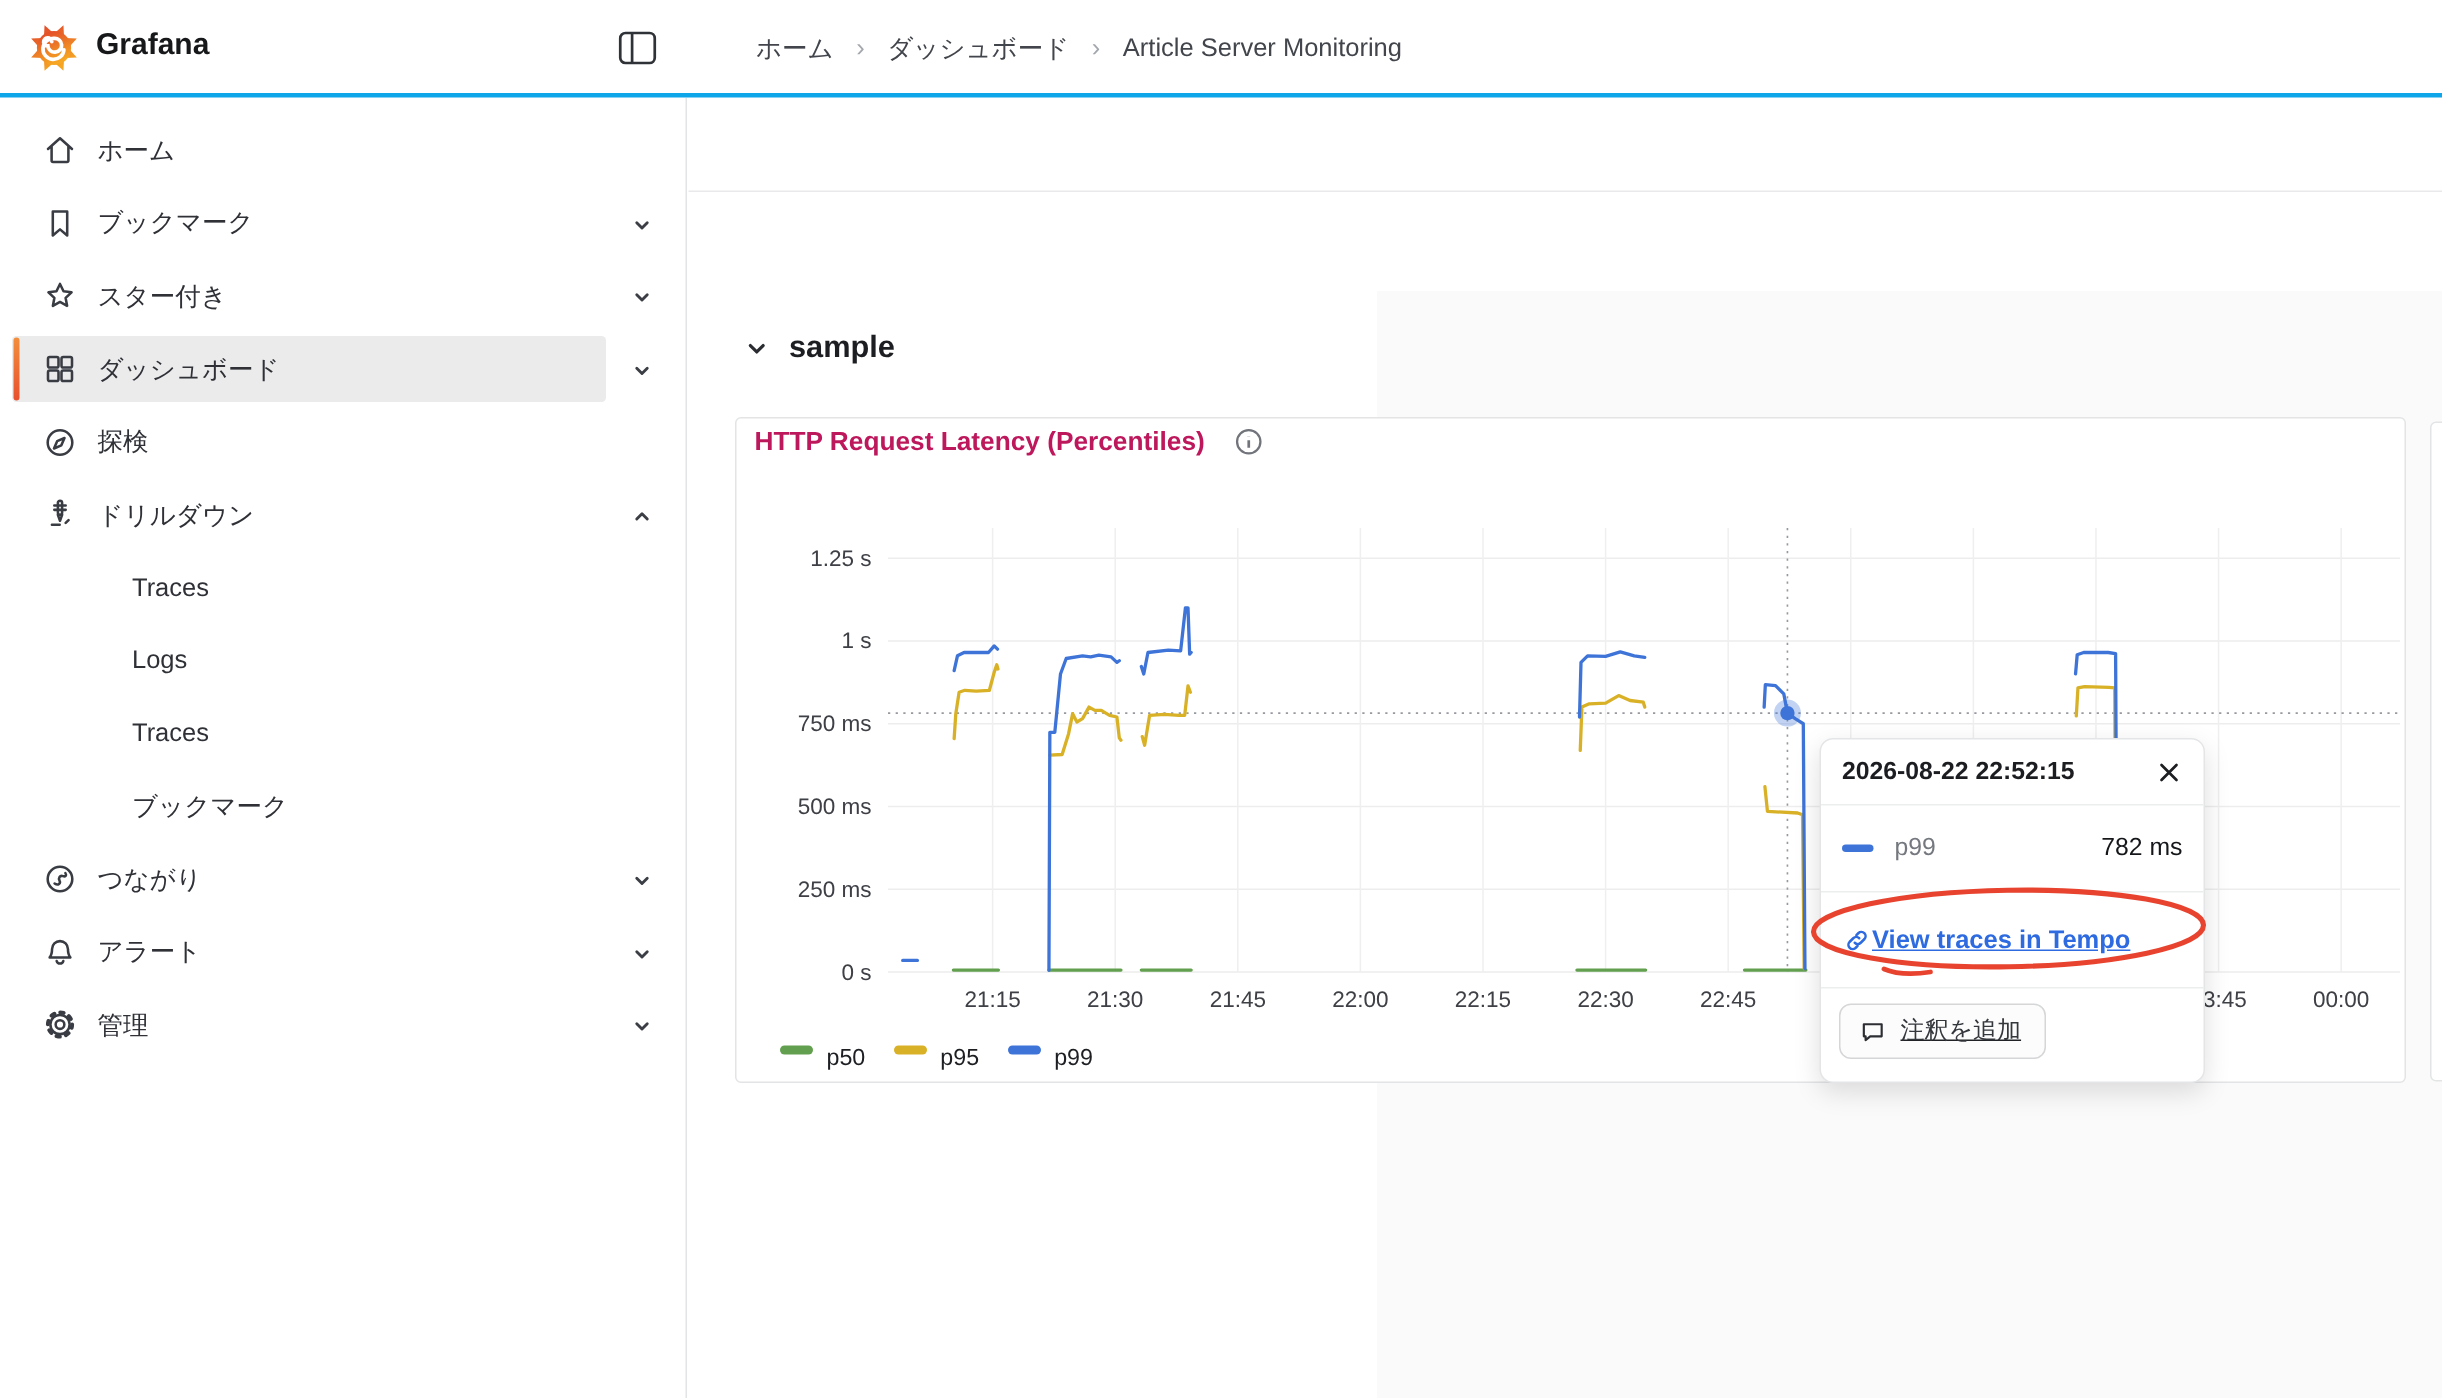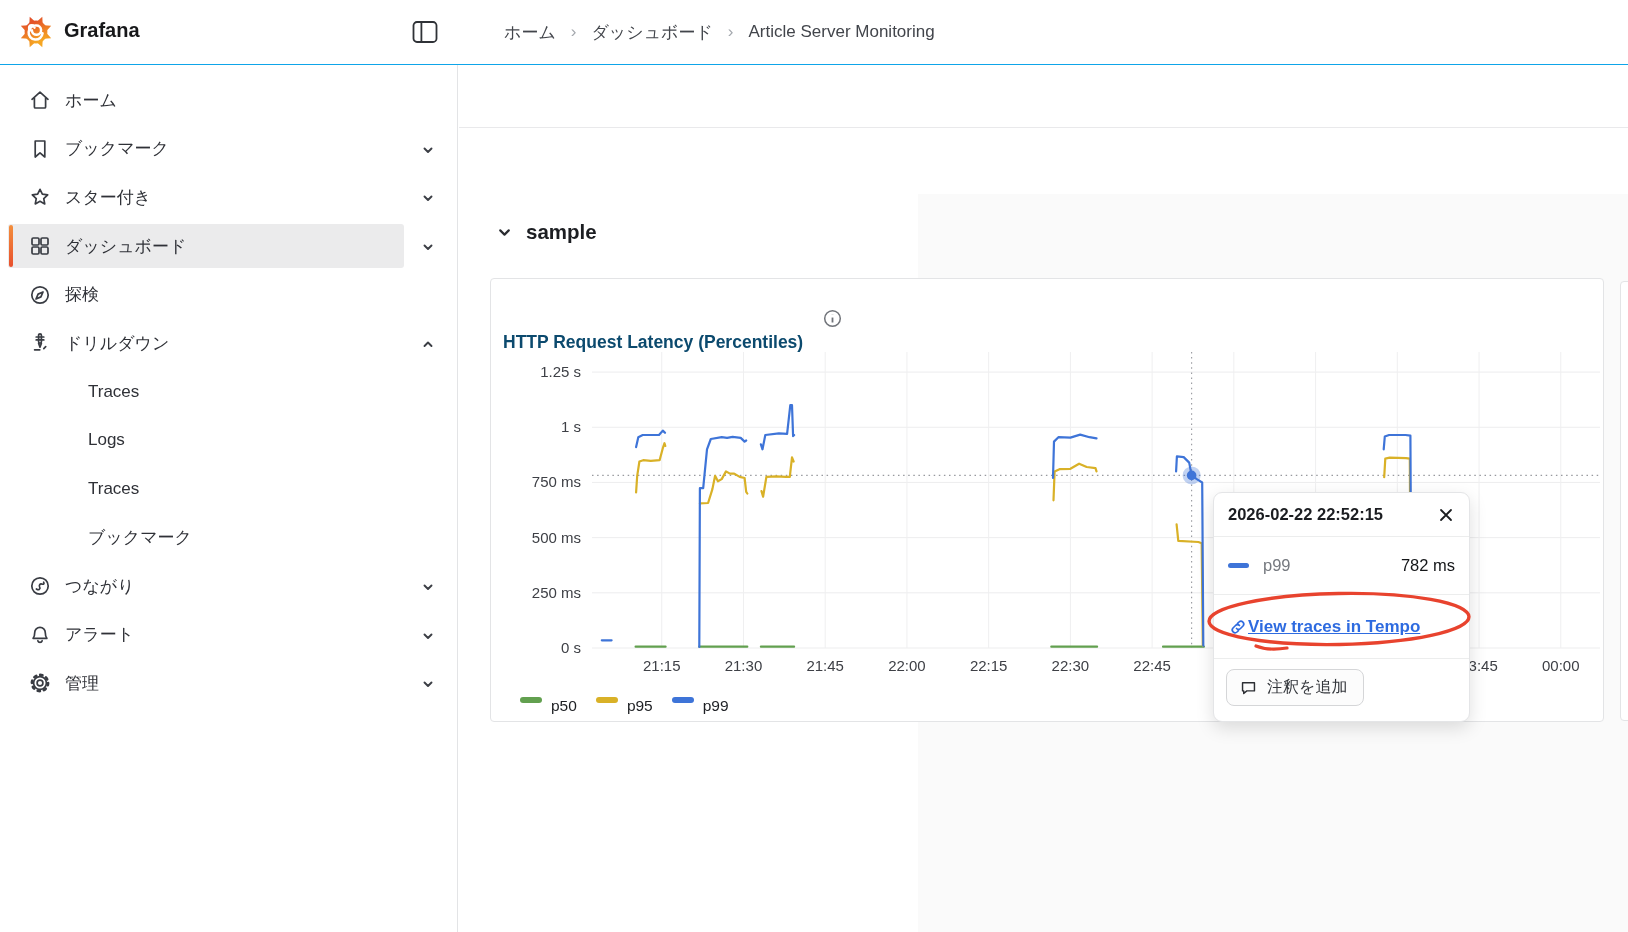--- a/index.html
+++ b/index.html
@@ -1,21 +1,21 @@
 <!DOCTYPE html>
 <html><head>
 <meta charset="utf-8">
 <style>
   * { margin:0; padding:0; box-sizing:border-box; }
   html,body { width:1628px; height:932px; overflow:hidden; background:#fff;
     font-family:"Liberation Sans","DejaVu Sans",sans-serif; color:#202226; }
 
   
   #topbar { position:absolute; left:0; top:0; width:1628px; height:65px; background:#fff;
-    border-bottom:1px solid #0ea5e9; z-index:5;padding-left:42px; }
+    border-bottom:3px solid #0ea5e9; z-index:5;padding-left:42px; }
   #logo-btn { position:absolute; left:18px; top:14px; width:36px; height:36px; cursor:pointer; }
   #app-name { position:absolute; left:64px; top:19px; font-size:20px; font-weight:700; color:#17181a; }
   #panel-toggle { position:absolute; left:412px; top:20px; width:26px; height:24px; color:#2f3237; cursor:pointer; }
   #breadcrumb { position:absolute; left:504px; top:0; height:64px; display:flex; align-items:center; gap:15px;
     font-size:17px; color:#42454b; }
   #breadcrumb .sep { color:#a4a8ae; font-size:17px; }
   #breadcrumb .crumb { cursor:pointer; white-space:nowrap; }
 
   
   #sidebar { position:absolute; left:0; top:65px; width:458px; bottom:0; background:#fff;
@@ -36,21 +36,21 @@
   #subheader-divider { position:absolute; left:459px; top:127px; right:0; height:1px; background:#e9e9eb; }
   #canvas { position:absolute; left:459px; top:128px; right:0; bottom:0; background:#fafafa; }
 
   #section-header { position:absolute; left:496px; top:220px; display:flex; align-items:center; gap:13px; cursor:pointer;justify-content:flex-end; }
   #section-header .chev { width:17px; height:17px; color:#2a2c31; }
   #section-title { font-size:20.5px; font-weight:700; color:#1c1e22; }
 
   #panel { position:absolute; left:490px; top:278px; width:1114px; height:444px; background:#fff;
     border:1px solid #e3e4e6; border-radius:4px; }
   #panel-title-row { position:absolute; left:503px; top:284px; display:flex; align-items:center; gap:20px; }
-  #panel-title { font-size:17.5px; font-weight:700; color:#0c4a6e;margin-top:48px; }
+  #panel-title { font-size:17.5px; font-weight:700; color:#be185d; }
   #panel-info { width:19px; height:19px; color:#71747a; cursor:pointer; }
 
   #chart-svg { position:absolute; left:496px; top:336px; width:1108px; height:348px; }
   #legend { position:absolute; left:520px; top:697px; display:flex; align-items:center; gap:19px; }
   .legend-item { display:flex; align-items:flex-start; gap:9px; cursor:pointer; }
   .legend-swatch { width:22px; height:5.5px; border-radius:3px; }
   .legend-label { font-size:15.5px; font-weight:500; color:#1d1f23; }
 
   #panel-sliver { position:absolute; left:1620px; top:281px; width:20px; height:440px; background:#fff;
     border:1px solid #e3e4e6; border-radius:4px; }
@@ -65,21 +65,21 @@
   .tt-div { height:1px; background:#eceded; }
   #tt-series-row { display:flex; align-items:center; height:57px; }
   #tt-swatch { width:21px; height:5.5px; border-radius:3px; }
   #tt-series-name { margin-left:14px; font-size:16.5px; color:#75797f; }
   #tt-series-value { margin-left:auto; font-size:16.5px; font-weight:400; color:#141619; }
   #tt-link-row { display:flex; align-items:center; height:63px; cursor:pointer; }
   #tt-link-icon { width:20px; height:20px; color:#2e6be0; flex:0 0 auto; }
   #tt-link-label { font-size:17px; font-weight:700; color:#2e6be0; text-decoration:underline; }
   #tt-footer { padding:10px 12px 15px 12px; }
   #tt-annot-btn { display:inline-flex; align-items:center; gap:10px; border:1px solid #d5d6d8; border-radius:8px;
-    background:#fcfcfc; padding:7px 16px 7px 13px; cursor:pointer; }
+    background:#fcfcfc; padding:7px 16px 7px 13px; cursor:pointer;text-decoration:underline; }
   #tt-annot-btn .ic { width:17px; height:17px; color:#2c2e33; }
   #tt-annot-label { font-size:16px; color:#34373c; }
   #red-annotation { position:absolute; left:1200px; top:588px; width:282px; height:70px; z-index:30; pointer-events:none; }
 </style>
 </head>
 <body>
 
 <div id="topbar">
   <div id="logo-btn"><svg width="36" height="36" viewBox="0 0 36 36">
         <defs>
@@ -300,21 +300,21 @@
     </span>
     <span class="legend-item">
       <span class="legend-swatch" style="background:#3e74d8"></span>
       <span class="legend-label">p99</span>
     </span>
   </div>
 <div id="panel-sliver"></div>
 
 <div id="tooltip">
   <div class="trow" id="tt-header">
-    <span id="tt-time">2026-02-22 22:52:15</span>
+    <span id="tt-time">2026-08-22 22:52:15</span>
     <span id="tt-close">
       <svg viewBox="0 0 18 18" fill="none" stroke="currentColor" stroke-width="1.8" stroke-linecap="round">
           <path d="M4 4l10 10M14 4L4 14"></path>
         </svg>
     </span>
   </div>
   <div class="tt-div"></div>
   <div class="trow" id="tt-series-row">
     <span id="tt-swatch" style="background: rgb(62, 116, 216);"></span>
     <span id="tt-series-name">p99</span>

